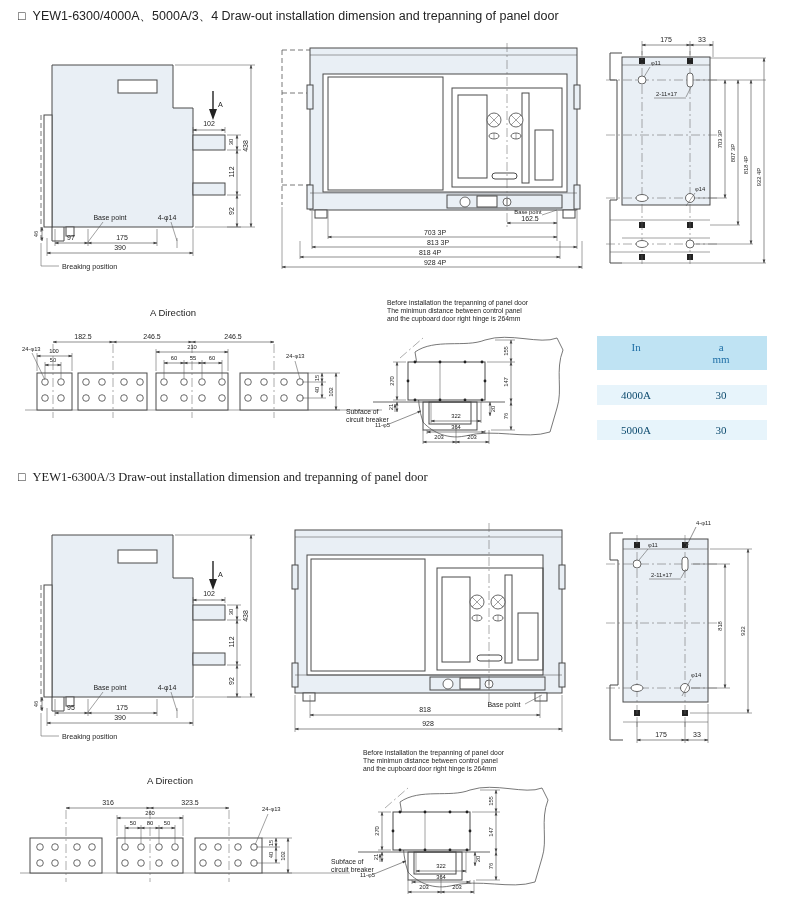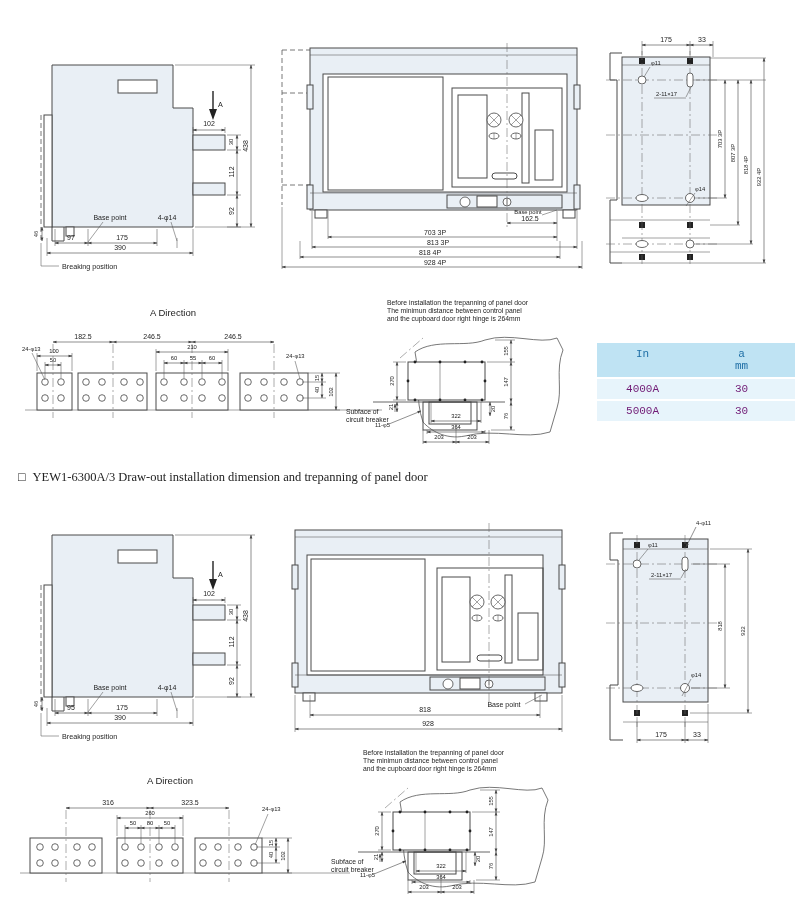--- a/index.html
+++ b/index.html
@@ -16,40 +16,43 @@
   .wf{fill:#ffffff;stroke:#4a4a4a;stroke-width:1;}
   .t{fill:none;stroke:#555;stroke-width:0.55;}
   .d{fill:none;stroke:#444;stroke-width:0.6;marker-start:url(#ar);marker-end:url(#ar);}
   .da{fill:none;stroke:#444;stroke-width:0.6;marker-end:url(#ar);}
   .cl{fill:none;stroke:#666;stroke-width:0.55;stroke-dasharray:9 3 2 3;}
   .dash{fill:none;stroke:#555;stroke-width:0.8;stroke-dasharray:5 3;}
   .hole{fill:#fff;stroke:#444;stroke-width:0.8;}
   .bolt{fill:#222;stroke:none;}
   .dot{fill:#222;}
   
-  #spec-table{position:absolute;left:597px;top:343px;width:198px;font-family:Liberation Mono, monospace;}
+  #spec-table{position:absolute;left:597px;top:336px;width:170px;font-family:Liberation Serif, serif;}
   #spec-table .hdr{display:flex;background:#bfe3f3;color:#1f6fa6;}
   #spec-table .hdr .c{padding:5px 0;text-align:center;font-size:11px;line-height:12px;}
-  #spec-table .row{display:flex;background:#e7f4fb;margin-top:2px;color:#701a75;}
+  #spec-table .row{display:flex;background:#e7f4fb;margin-top:15px;color:#0c4a6e;}
   #spec-table .row .c{padding:4px 0;text-align:center;font-size:11px;}
   #spec-table .c1{width:46%;} #spec-table .c2{width:54%;}
 </style>
 </head>
 <body>
 
 <div id="page">
 
 <svg width="0" height="0">
   <defs>
     <marker id="ar" viewBox="0 0 10 10" refX="9" refY="5" markerWidth="6.5" markerHeight="6.5" orient="auto-start-reverse">
       <path d="M0,1.5L10,5L0,8.5z" fill="#444"></path>
     </marker>
   </defs>
 </svg>
 
+<div class="sec-title" style="left:18px;top:8px;">
+  <span class="box">□</span><span>YEW1-6300/4000A、5000A/3、4 Draw-out installation dimension and trepanning of panel door</span>
+</div>
 
 <svg style="left:25px;top:45px;" width="250" height="250" viewBox="0 0 250 250">
   <g>
     <path class="of" d="M27,20 H148 V63 H168 V182 H27 Z"></path>
     <rect class="wf" x="93" y="35" width="39" height="13"></rect>
     <rect class="of" x="168" y="90" width="32" height="15"></rect>
     <rect class="of" x="168" y="138" width="32" height="12"></rect>
     <rect class="wf" x="19" y="70" width="8" height="112"></rect>
     <path class="o" d="M27,182 v14 h12 v-14"></path>
     <rect class="wf" x="41" y="182" width="8" height="9"></rect>

